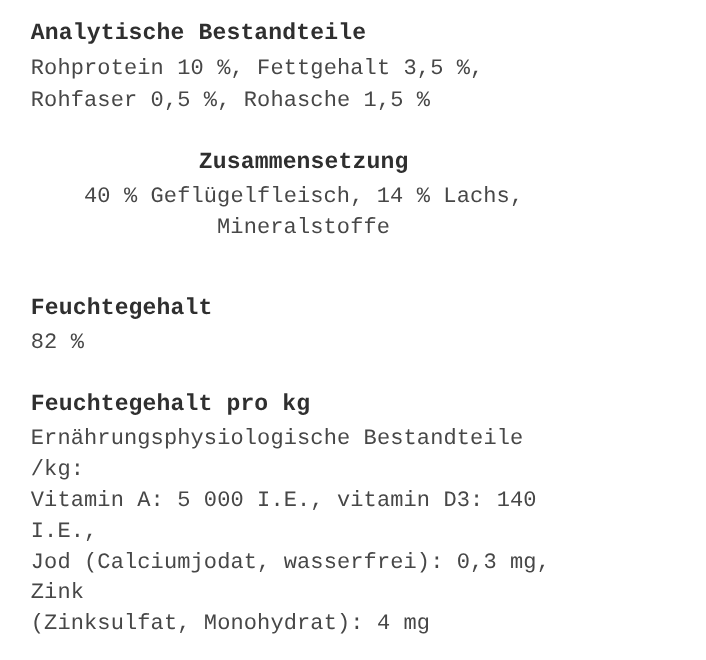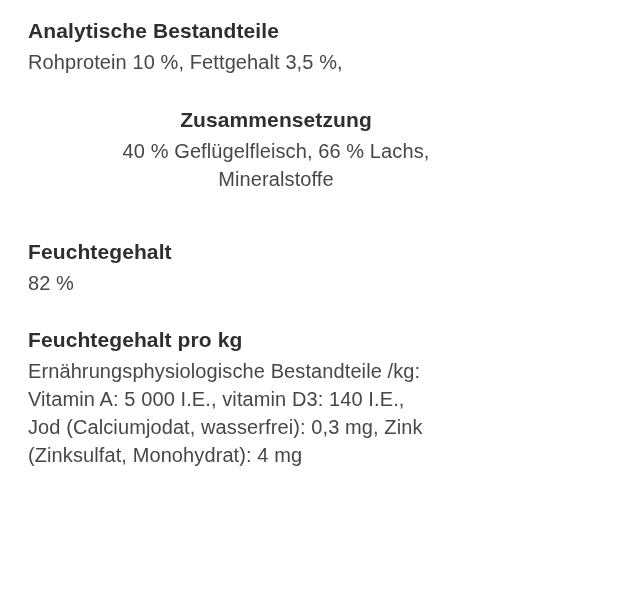--- a/index.html
+++ b/index.html
@@ -14,20 +14,21 @@
     color: #3c3c3c;
     overflow: hidden;
   }
   .page {
     position: relative;
     width: 534px;
     height: 600px;
     background: #ffffff;
     padding: 16px;
     box-sizing: border-box;
+    font-family: Liberation Mono, monospace;
   }
   .content {
     position: absolute;
     left: 28px;
     top: 18px;
     right: 10px;
   }
   .section {
     margin-bottom: 26px;
   }
@@ -57,25 +58,26 @@
 </style>
 </head>
 <body>
 
 <div class="page">
   <div class="content">
 
     <div class="section sec-analytical">
       <h2 class="heading">Analytische Bestandteile</h2>
       <p class="body-line">Rohprotein 10 %, Fettgehalt 3,5 %,</p>
+      <p class="body-line">Rohfaser 0,5 %, Rohasche 1,5 %</p>
     </div>
 
     <div class="section sec-composition">
       <h2 class="heading">Zusammensetzung</h2>
-      <p class="body-line">40 % Geflügelfleisch, 66 % Lachs,</p>
+      <p class="body-line">40 % Geflügelfleisch, 14 % Lachs,</p>
       <p class="body-line">Mineralstoffe</p>
     </div>
 
     <div class="section sec-moisture">
       <h2 class="heading">Feuchtegehalt</h2>
       <p class="body-line">82 %</p>
     </div>
 
     <div class="section sec-additives">
       <h2 class="heading">Feuchtegehalt pro kg</h2>

